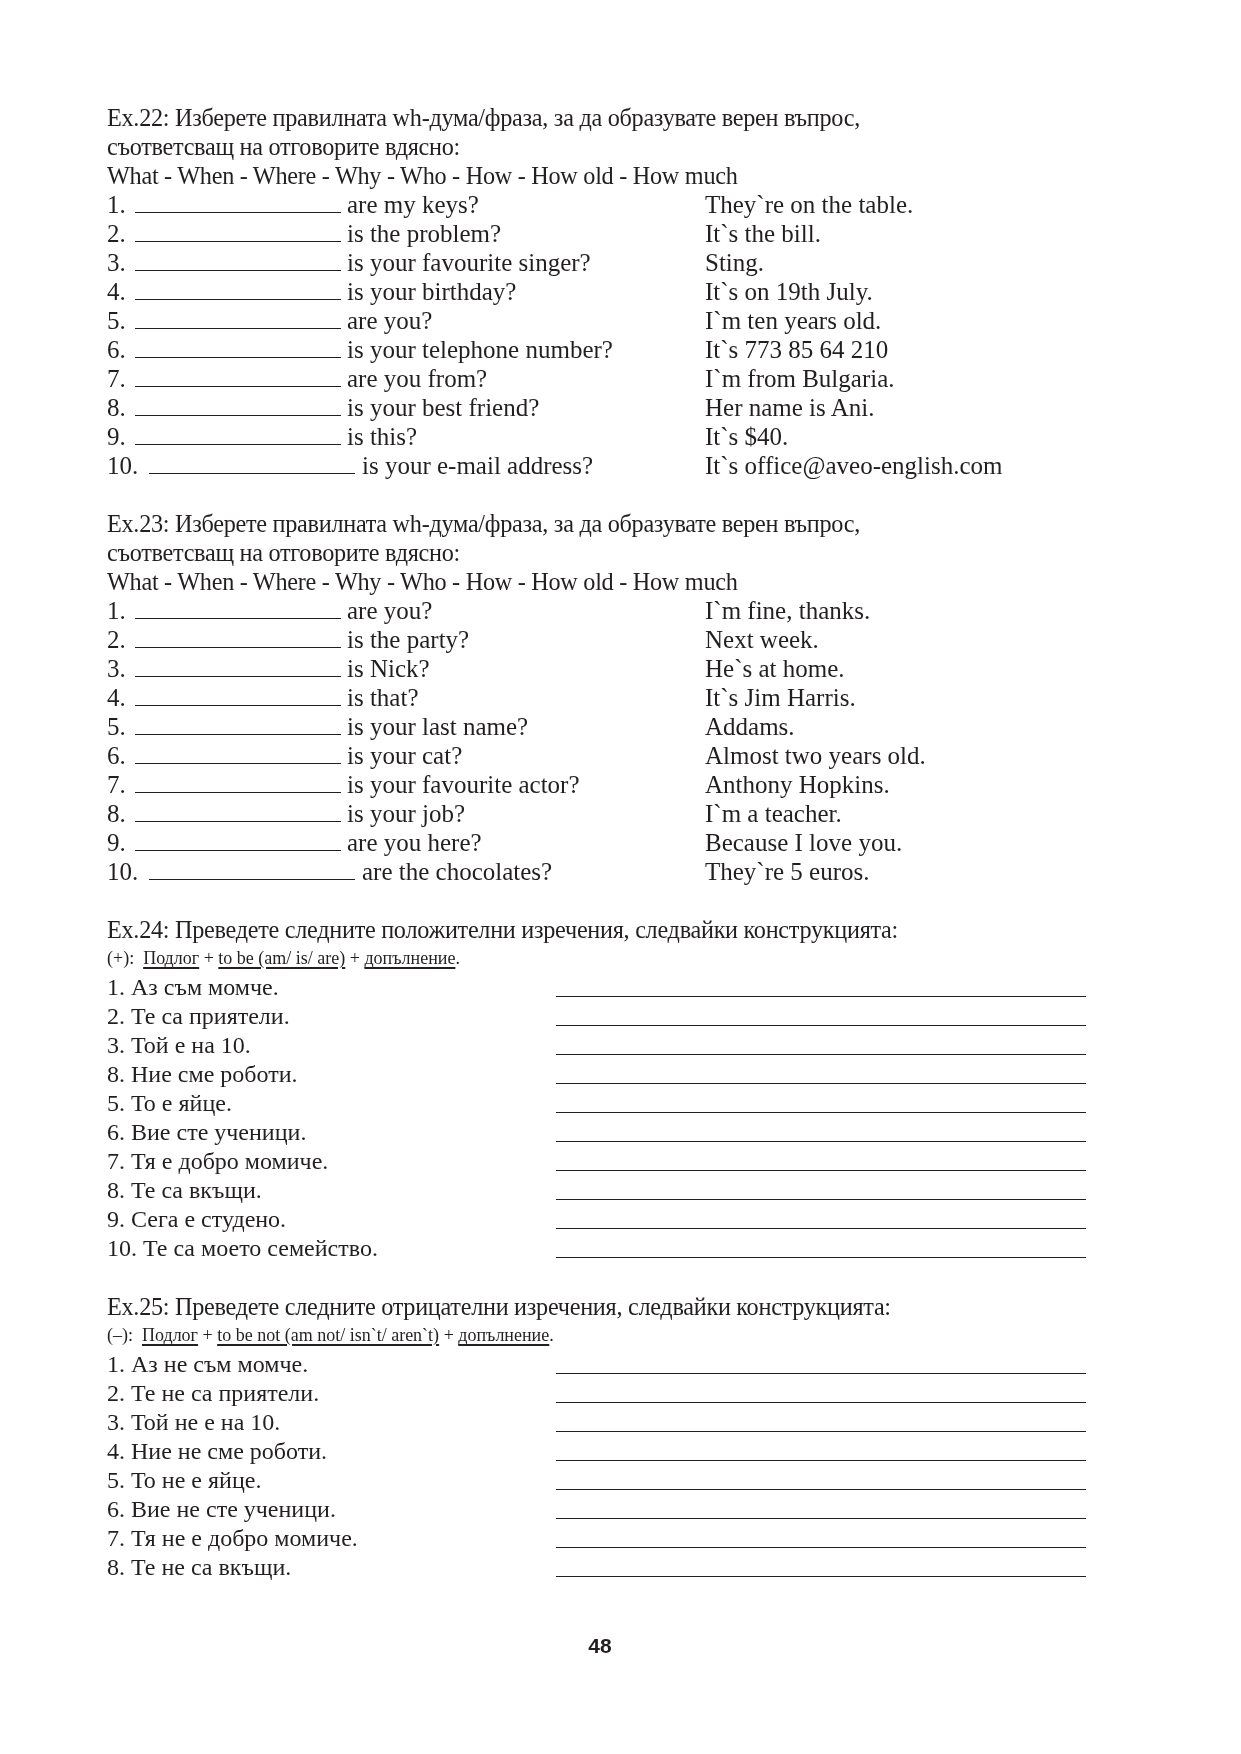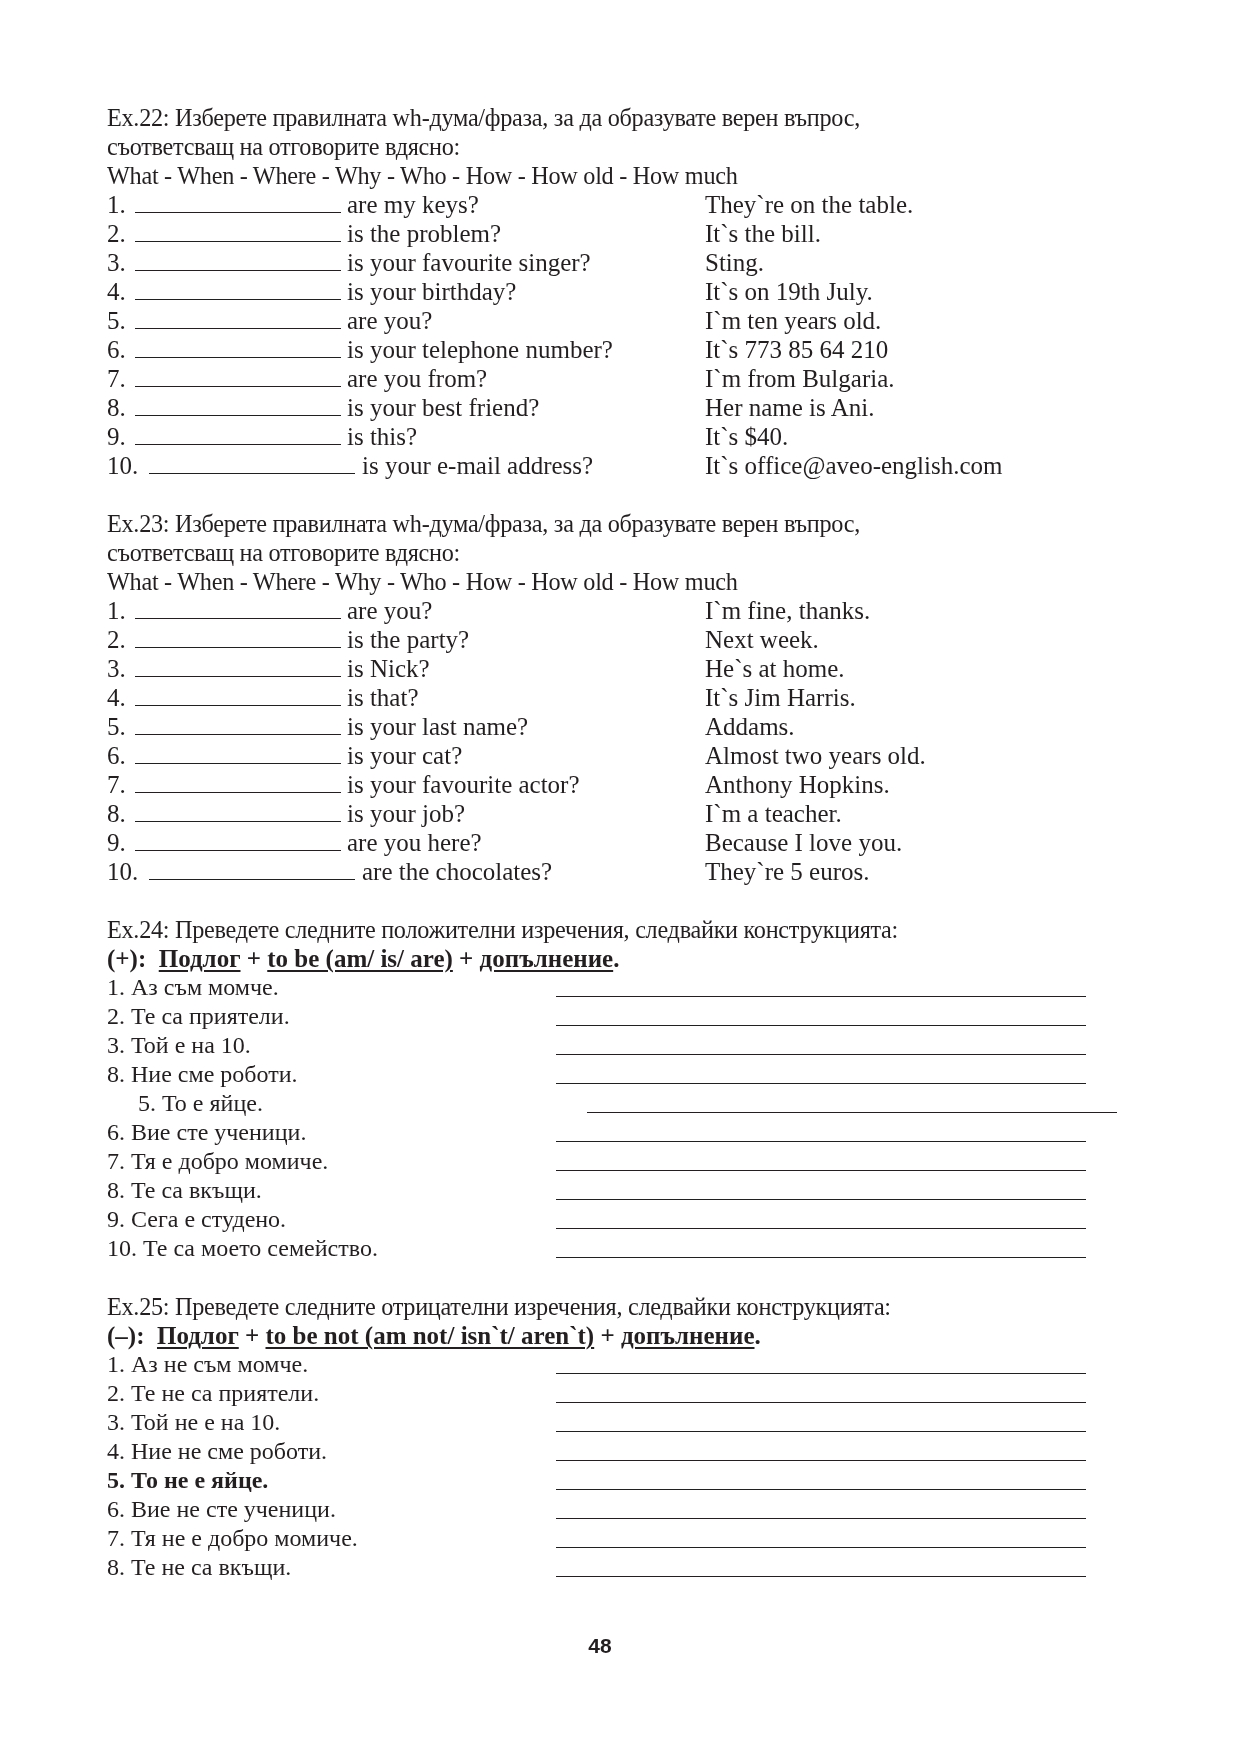--- a/index.html
+++ b/index.html
@@ -11,21 +11,21 @@
     .row { position: absolute; left: 107px; height: 29px; font-size: 25px; line-height: 29px; white-space: nowrap; width: 1000px; }
     .row .num { position: absolute; left: 0; top: 0; }
     .row .blank { position: absolute; left: 28px; top: 22px; width: 206px; height: 0; border-bottom: 1.6px solid #231f20; }
     .row.ten .blank { left: 42px; width: 206px; }
     .row .q { position: absolute; left: 240px; top: 0; }
     .row.ten .q { left: 255px; }
     .row .a { position: absolute; left: 598px; top: 0; }
     .trow { position: absolute; left: 107px; height: 29px; font-size: 24px; line-height: 29px; white-space: nowrap; width: 980px; }
     .trow .src { position: absolute; left: 0; top: 0; }
     .trow .ans { position: absolute; left: 449px; top: 23px; width: 530px; height: 0; border-bottom: 1.6px solid #231f20; }
-    .formula { position: absolute; left: 107px; font-size: 25px; line-height: 29px; font-weight: bold; white-space: nowrap; }
+    .formula { position: absolute; left: 107px; font-size: 18px; line-height: 29px; font-weight: normal; white-space: nowrap; }
     .formula .u { text-decoration: underline; text-decoration-thickness: 2px; text-underline-offset: 3px; }
     .pagenum { position: absolute; left: 0; width: 1200px; top: 1634px; text-align: center;
       font-family: "Liberation Sans", "DejaVu Sans", sans-serif; font-weight: bold; font-size: 21px; }
   </style>
 </head>
 <body>
 
 <div class="page">
 
   <section>
@@ -184,21 +184,21 @@
           <span class="ans"></span>
         </div>
         <div class="trow" style="top: 1031px; text-decoration: underline;">
           <span class="src">3. Той е на 10.</span>
           <span class="ans"></span>
         </div>
         <div class="trow" style="top: 1060px;">
           <span class="src">8. Ние сме роботи.</span>
           <span class="ans"></span>
         </div>
-        <div class="trow" style="top: 1089px; margin-left: 31px;">
+        <div class="trow" style="top: 1089px;">
           <span class="src">5. То е яйце.</span>
           <span class="ans"></span>
         </div>
         <div class="trow" style="top: 1118px;">
           <span class="src">6. Вие сте ученици.</span>
           <span class="ans"></span>
         </div>
         <div class="trow" style="top: 1147px;">
           <span class="src">7. Тя е добро момиче.</span>
           <span class="ans"></span>
@@ -238,21 +238,21 @@
           <span class="ans"></span>
         </div>
         <div class="trow" style="top: 1408px;">
           <span class="src">3. Той не е на 10.</span>
           <span class="ans"></span>
         </div>
         <div class="trow" style="top: 1437px;">
           <span class="src">4. Ние не сме роботи.</span>
           <span class="ans"></span>
         </div>
-        <div class="trow" style="top: 1466px; font-weight: bold;">
+        <div class="trow" style="top: 1466px;">
           <span class="src">5. То не е яйце.</span>
           <span class="ans"></span>
         </div>
         <div class="trow" style="top: 1495px;">
           <span class="src">6. Вие не сте ученици.</span>
           <span class="ans"></span>
         </div>
         <div class="trow" style="top: 1524px;">
           <span class="src">7. Тя не е добро момиче.</span>
           <span class="ans"></span>

